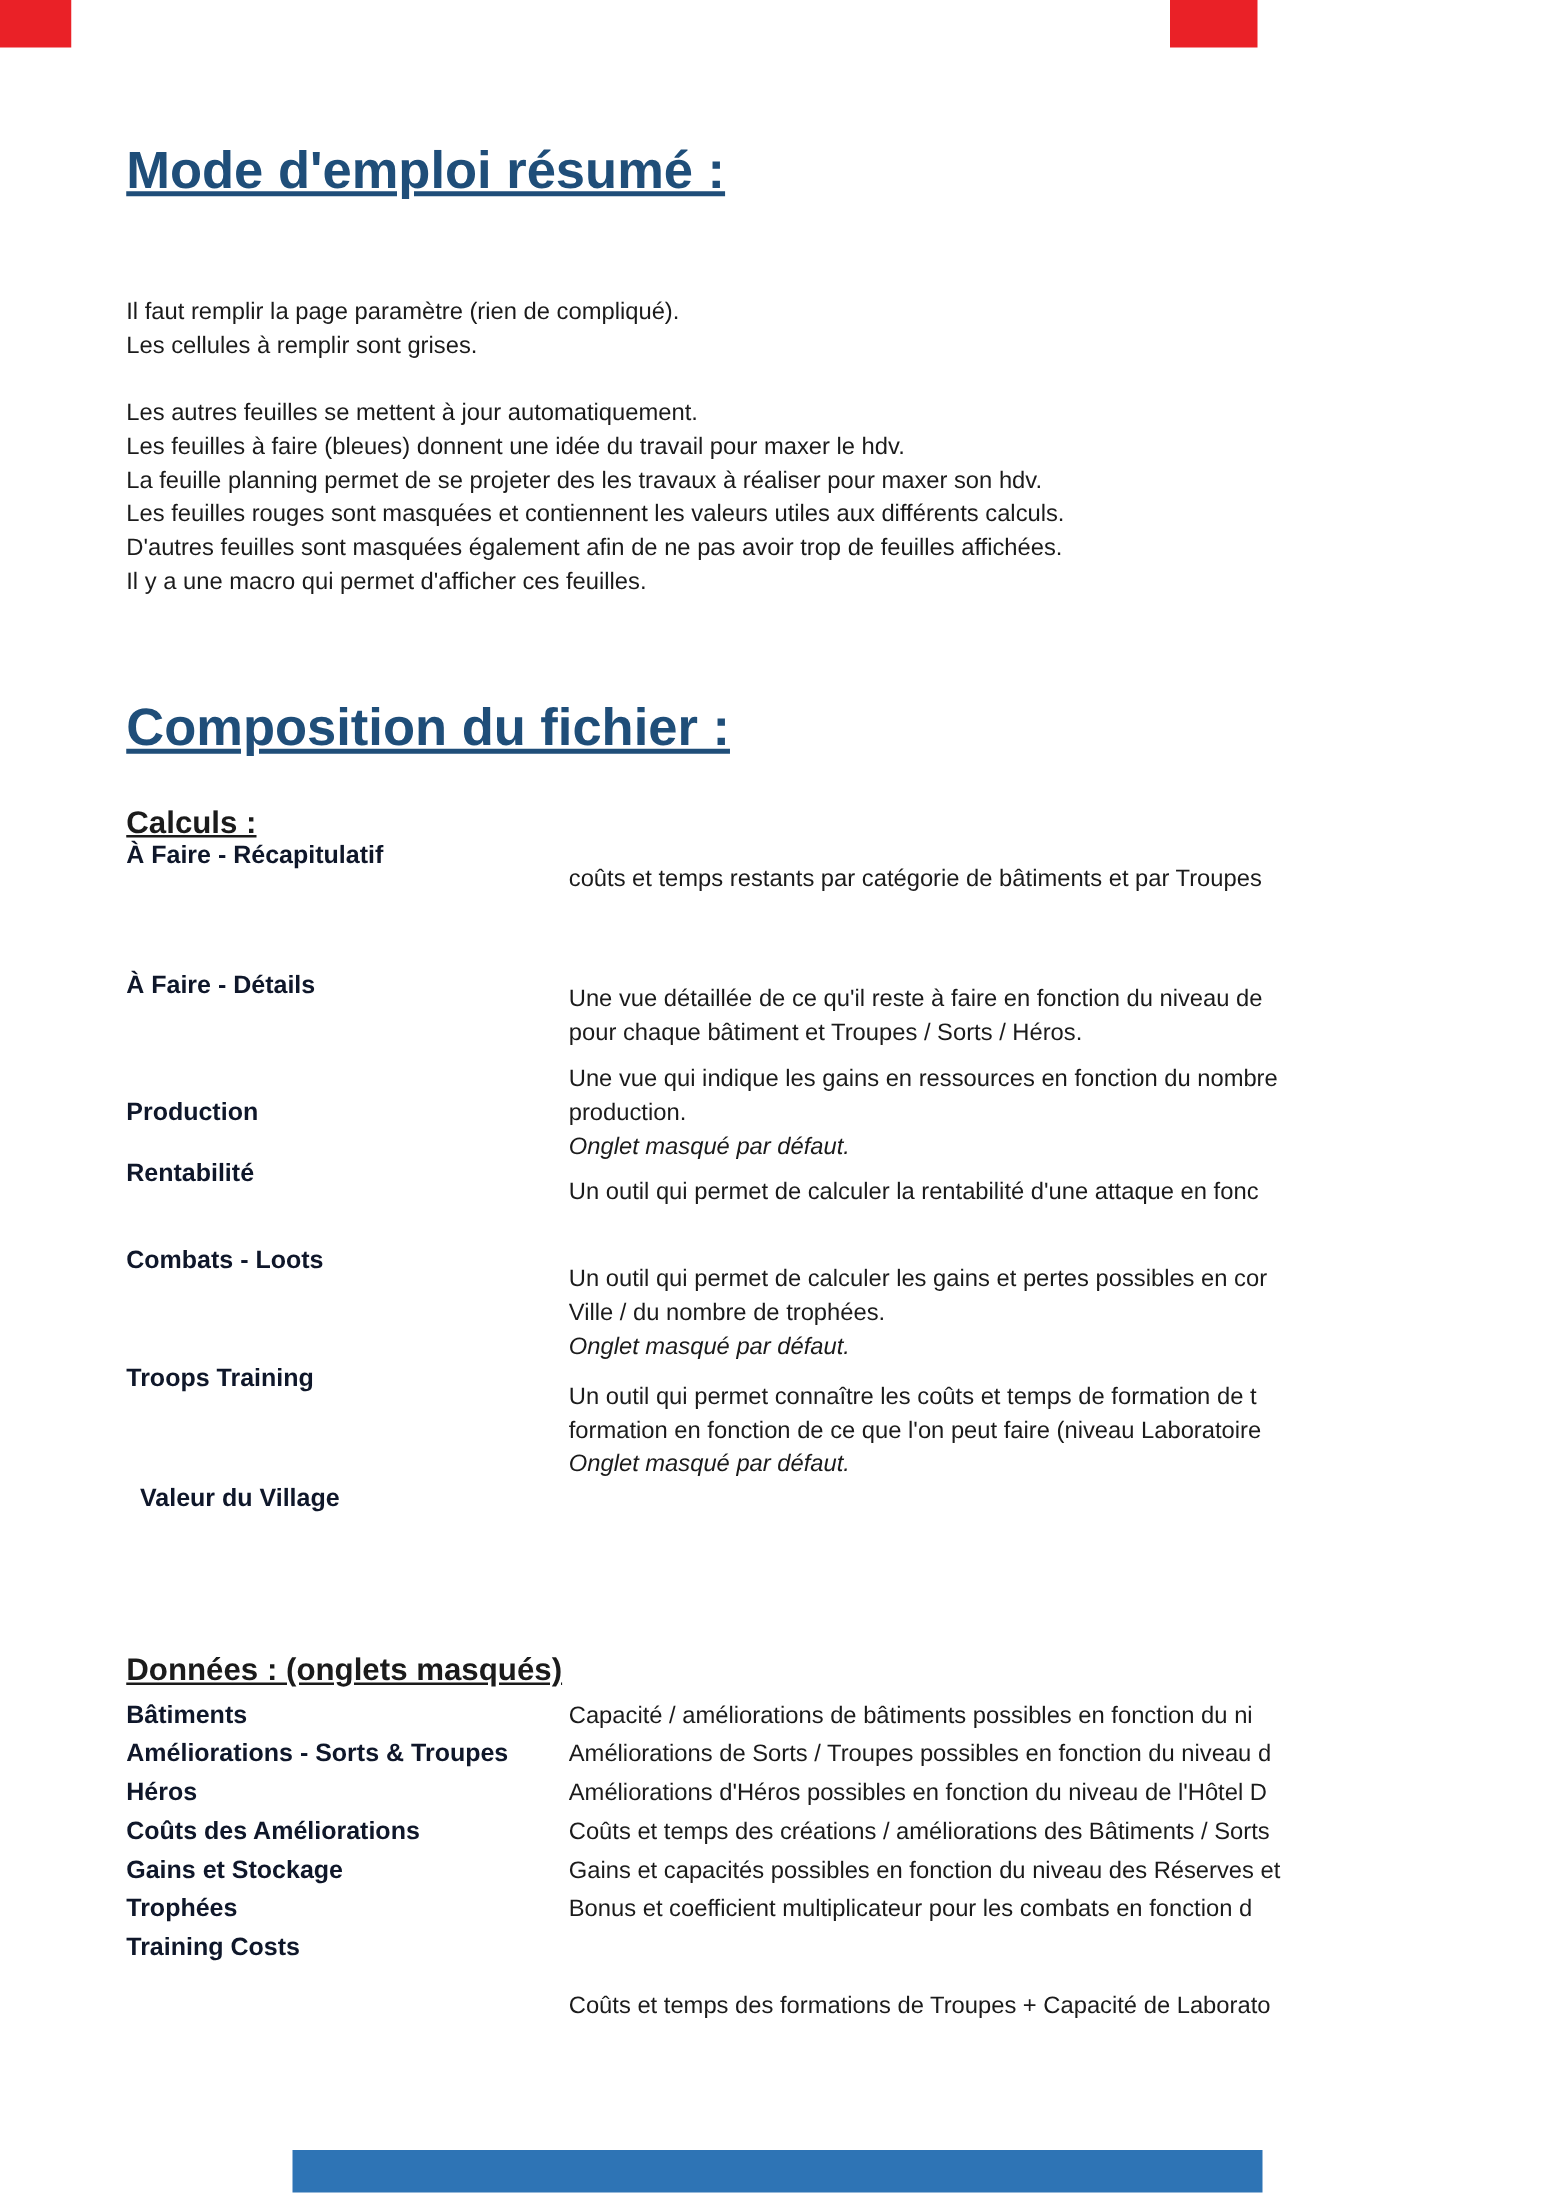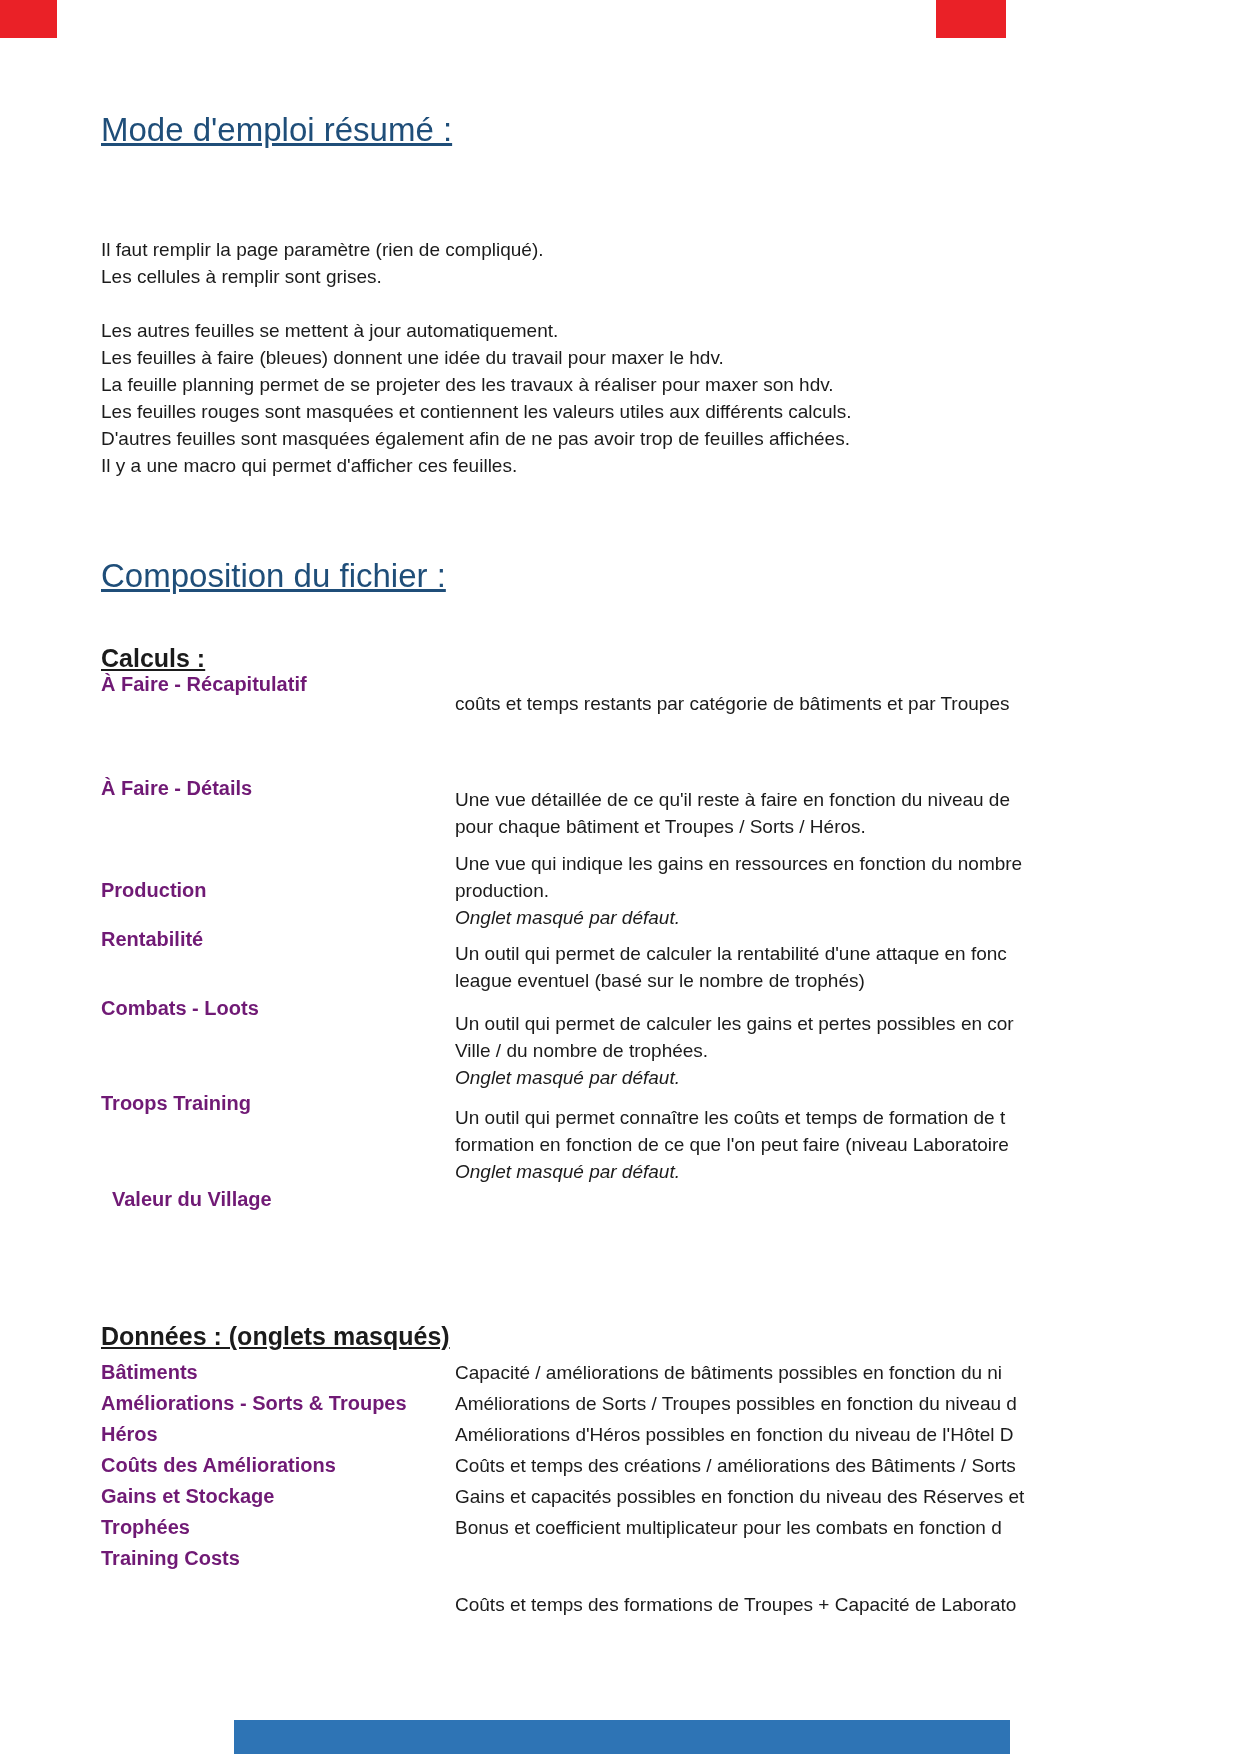--- a/index.html
+++ b/index.html
@@ -7,32 +7,32 @@
     width: 1241px; height: 1754px;
     background: #ffffff;
     font-family: "Liberation Sans", sans-serif;
     color: #1b1b1b;
     position: relative;
     overflow: hidden;
   }
   .abs { position: absolute; }
   .frag { position: absolute; }
   .h1 {
-    font-size: 33px; font-weight: normal; line-height: 1.18;
+    font-size: 42px; font-weight: bold; line-height: 1.18;
     color: #1f4e79; text-decoration: underline;
     white-space: nowrap;
   }
   .h3 {
     font-size: 25px; font-weight: bold; line-height: 1.15;
     color: #1b1b1b; text-decoration: underline;
     white-space: nowrap;
   }
   .label {
     font-size: 20px; font-weight: bold; line-height: 27px;
-    color: #701a75; white-space: nowrap;
+    color: #0f172a; white-space: nowrap;
   }
   .intro .line, .desc .line {
     font-size: 19px; line-height: 27px; height: 27px;
     white-space: nowrap; overflow: hidden;
   }
   .desc { width: 612px; overflow: hidden; }
   .italic { font-style: italic; }
   .red-frag { background: #ea2127; }
   .blue-frag { background: #2e74b5; }
 </style>
@@ -75,21 +75,20 @@
 <div class="abs label" style="left:101px; top:838px;margin-top:39px;">Production</div>
 <div class="abs desc" style="left:455px; top:850px;">
   <div class="line">Une vue qui indique les gains en ressources en fonction du nombre</div>
   <div class="line">production.</div>
   <div class="line italic">Onglet masqué par défaut.</div>
 </div>
 
 <div class="abs label" style="left:101px; top:926px;text-align:right;">Rentabilité</div>
 <div class="abs desc" style="left:455px; top:940px;">
   <div class="line">Un outil qui permet de calculer la rentabilité d'une attaque en fonc</div>
-  <div class="line">league eventuel (basé sur le nombre de trophés)</div>
 </div>
 
 <div class="abs label" style="left:101px; top:995px;">Combats - Loots</div>
 <div class="abs desc" style="left:455px; top:1010px;">
   <div class="line">Un outil qui permet de calculer les gains et pertes possibles en cor</div>
   <div class="line">Ville / du nombre de trophées.</div>
   <div class="line italic">Onglet masqué par défaut.</div>
 </div>
 
 <div class="abs label" style="left:101px; top:1090px;">Troops Training</div>

